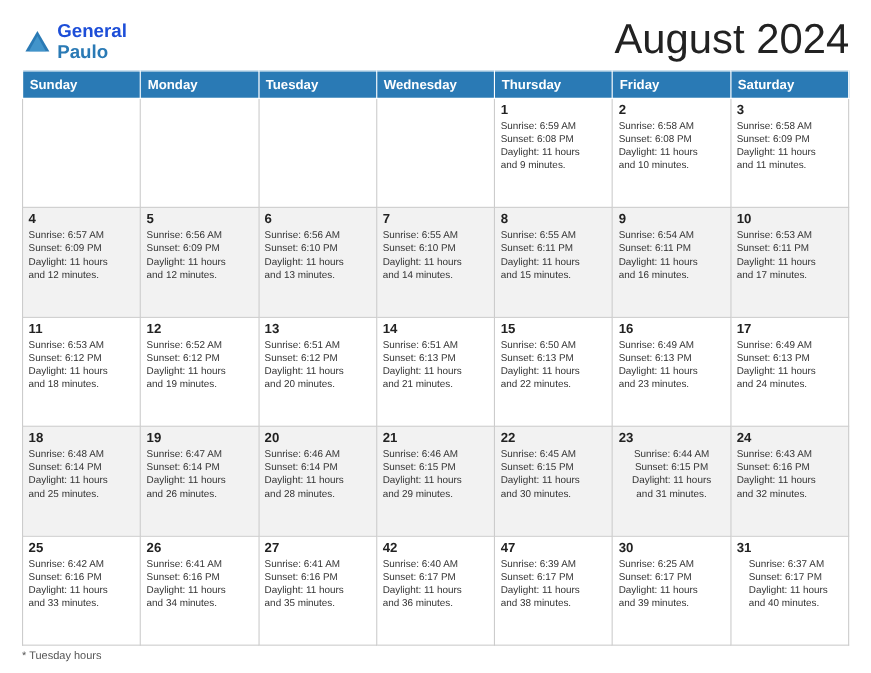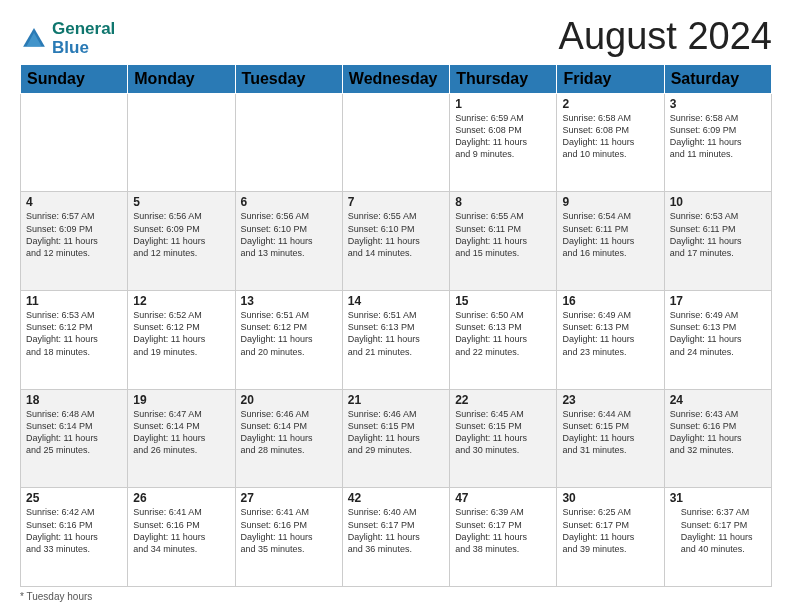--- a/index.html
+++ b/index.html
@@ -29,21 +29,21 @@
       margin-top: 4px;
     }
     .logo-text {
       display: flex;
       flex-direction: column;
       font-size: 17px;
       font-weight: bold;
       line-height: 1.1;
       color: #333;
     }
-    .logo-text span:first-child { color: #0f766e; }
+    .logo-text span:first-child { color: #1d4ed8; }
     .logo-text span:last-child { color: #2a7ab5; }
     .logo-icon {
       width: 28px;
       height: 28px;
       margin-right: 4px;
     }
     .title-block {
       text-align: right;
       margin-left: 40px;
     }
@@ -57,22 +57,22 @@
       font-size: 16px;
       color: #444;
     }
     .calendar-table {
       width: 100%;
       border-collapse: collapse;
       flex: 1;
     }
     .calendar-table th {
       background-color: #2a7ab5;
-      color: #000000;
-      font-size: 16px;
+      color: #ffffff;
+      font-size: 12px;
       font-weight: bold;
       text-align: left;
       padding: 5px 6px;
       border: 1px solid #fff;
     }
     .calendar-table td {
       border: 1px solid #ccc;
       vertical-align: top;
       padding: 3px 5px;
       font-size: 9.5px;
@@ -109,21 +109,21 @@
 
 <div class="page">
   <div class="header-row">
     <div class="logo">
       <svg class="logo-icon" viewBox="0 0 36 36">
         <polygon points="18,4 32,28 4,28" fill="#2a7ab5"></polygon>
         <polygon points="18,10 28,28 8,28" fill="#5aaee0" opacity="0.5"></polygon>
       </svg>
       <div class="logo-text">
         <span>General</span>
-        <span>Blue</span>
+        <span>Paulo</span>
       </div>
     </div>
     <div class="title-block">
       <div class="month-title">August 2024</div>
     </div>
   </div>
 
   <table class="calendar-table">
     <thead>
       <tr>
@@ -297,21 +297,21 @@
           </td>
           <td class="gray-bg">
             <span class="day-number">22</span>
             <div class="day-info" style="white-space: pre-line;">Sunrise: 6:45 AM
 Sunset: 6:15 PM
 Daylight: 11 hours
 and 30 minutes.</div>
           </td>
           <td class="gray-bg">
             <span class="day-number">23</span>
-            <div class="day-info" style="white-space: pre-line;">Sunrise: 6:44 AM
+            <div class="day-info" style="white-space: pre-line; text-align: center;">Sunrise: 6:44 AM
 Sunset: 6:15 PM
 Daylight: 11 hours
 and 31 minutes.</div>
           </td>
           <td class="gray-bg">
             <span class="day-number">24</span>
             <div class="day-info" style="white-space: pre-line;">Sunrise: 6:43 AM
 Sunset: 6:16 PM
 Daylight: 11 hours
 and 32 minutes.</div>

